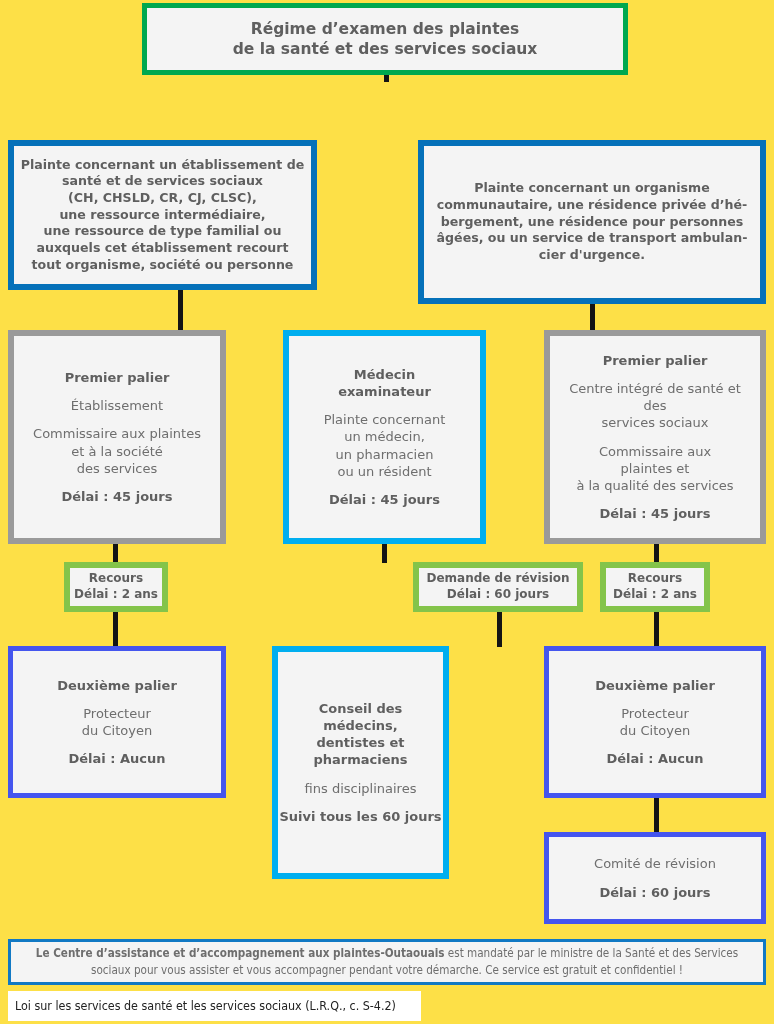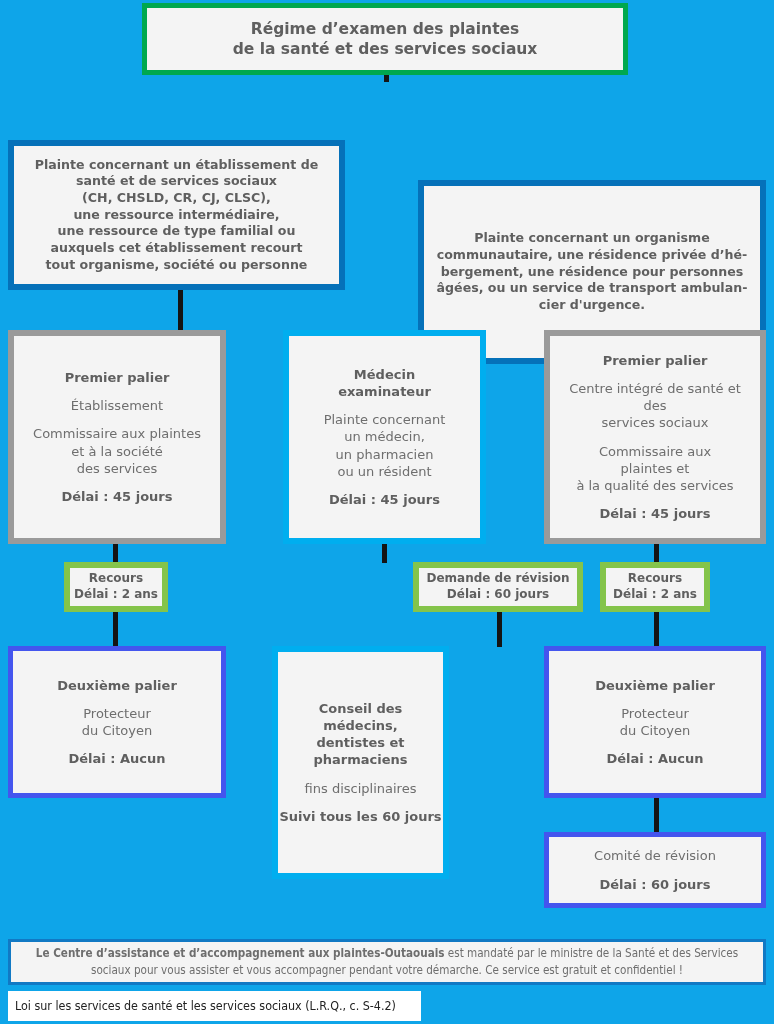--- a/index.html
+++ b/index.html
@@ -8,21 +8,21 @@
     padding: 0;
     background: #000000;
   }
   body {
     font-family: "DejaVu Sans", "Liberation Sans", sans-serif;
   }
   #canvas {
     position: relative;
     width: 774px;
     height: 1024px;
-    background: #0ea5e9;
+    background: #fde047;
     overflow: hidden;
   }
 
   
   .box {
     position: absolute;
     box-sizing: border-box;
     background: #f4f4f4;
     display: flex;
     flex-direction: column;
@@ -46,40 +46,40 @@
   .b-thinblue { border: 3px solid #1179C4; }
   .b-none   { border: 0; }
 
   
   #title-box {
     left: 142px; top: 3px; width: 486px; height: 72px;
     font-size: 15.5px;
   }
   #title-box .ln { font-weight: bold; color: #5f5f5f; }
 
-  #scope-left  { left: 8px;   top: 140px; width: 337px; height: 150px; font-size: 12.6px; }
-  #scope-right { left: 418px; top: 140px; width: 348px; height: 184px; font-size: 12.6px; margin-top: 40px; }
+  #scope-left  { left: 8px;   top: 140px; width: 309px; height: 150px; font-size: 12.6px; }
+  #scope-right { left: 418px; top: 140px; width: 348px; height: 164px; font-size: 12.6px; }
   #scope-left .ln, #scope-right .ln { font-weight: bold; color: #5f5f5f; }
 
   #tier1-left  { left: 8px;   top: 330px; width: 218px; height: 214px; font-size: 13px; }
   #tier1-mid   { left: 283px; top: 330px; width: 203px; height: 214px; font-size: 13px; }
   #tier1-right { left: 544px; top: 330px; width: 222px; height: 214px; font-size: 13px; }
 
   #recours-left { left: 64px;  top: 562px; width: 104px; height: 50px; font-size: 12px; }
   #revision-mid { left: 413px; top: 562px; width: 170px; height: 50px; font-size: 12px; }
   #recours-right{ left: 600px; top: 562px; width: 110px; height: 50px; font-size: 12px; }
   #recours-left .ln, #revision-mid .ln, #recours-right .ln {
     font-weight: bold; color: #5f5f5f;
   }
 
   #tier2-left  { left: 8px;   top: 646px; width: 218px; height: 152px; font-size: 13px; }
   #tier2-mid   { left: 272px; top: 646px; width: 177px; height: 233px; font-size: 13px; }
   #tier2-right { left: 544px; top: 646px; width: 222px; height: 152px; font-size: 13px; }
 
-  #comite-right{ left: 544px; top: 832px; width: 222px; height: 76px; font-size: 13px; }
+  #comite-right{ left: 544px; top: 832px; width: 222px; height: 92px; font-size: 13px; }
 
   #footer-note {
     left: 8px; top: 939px; width: 758px; height: 46px;
     font-size: 11.6px; line-height: 1.45;
     font-family: "DejaVu Sans Condensed", "Liberation Sans Narrow", "Liberation Sans", sans-serif;
     color: #6e6e6e;
     padding: 0 6px;
   }
   #footer-note .ln { width: auto; }
   #footer-law {

